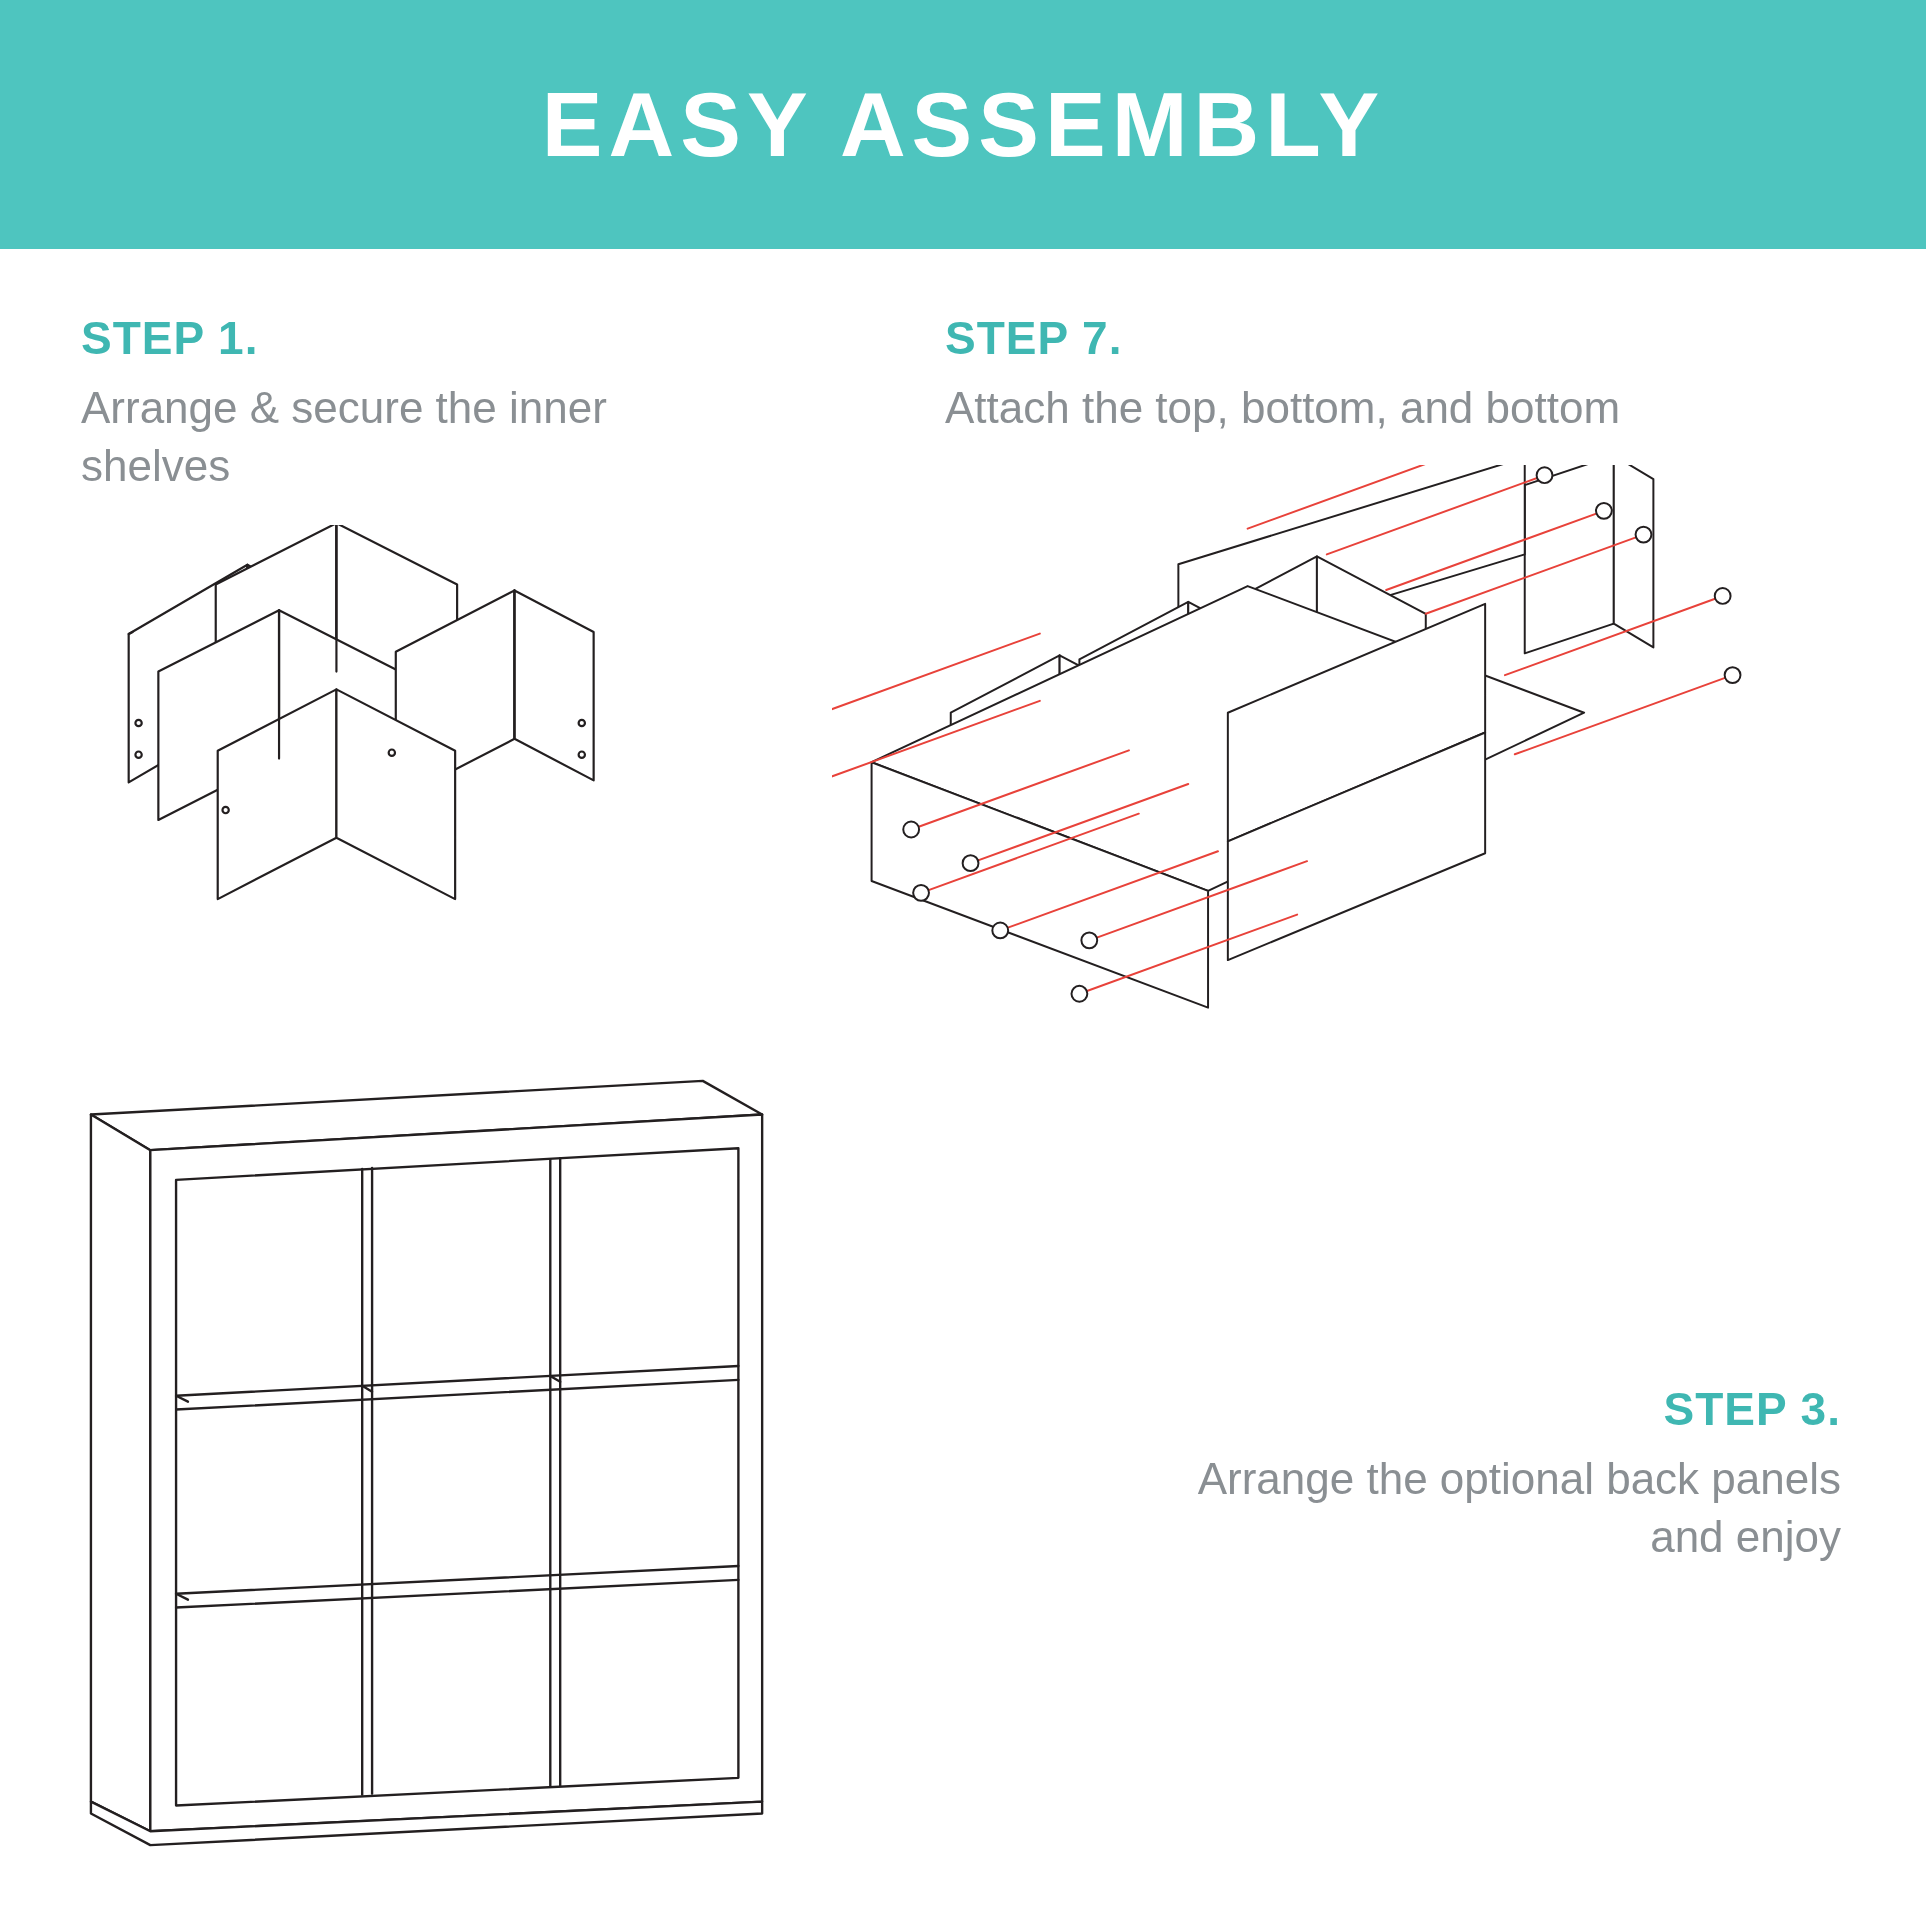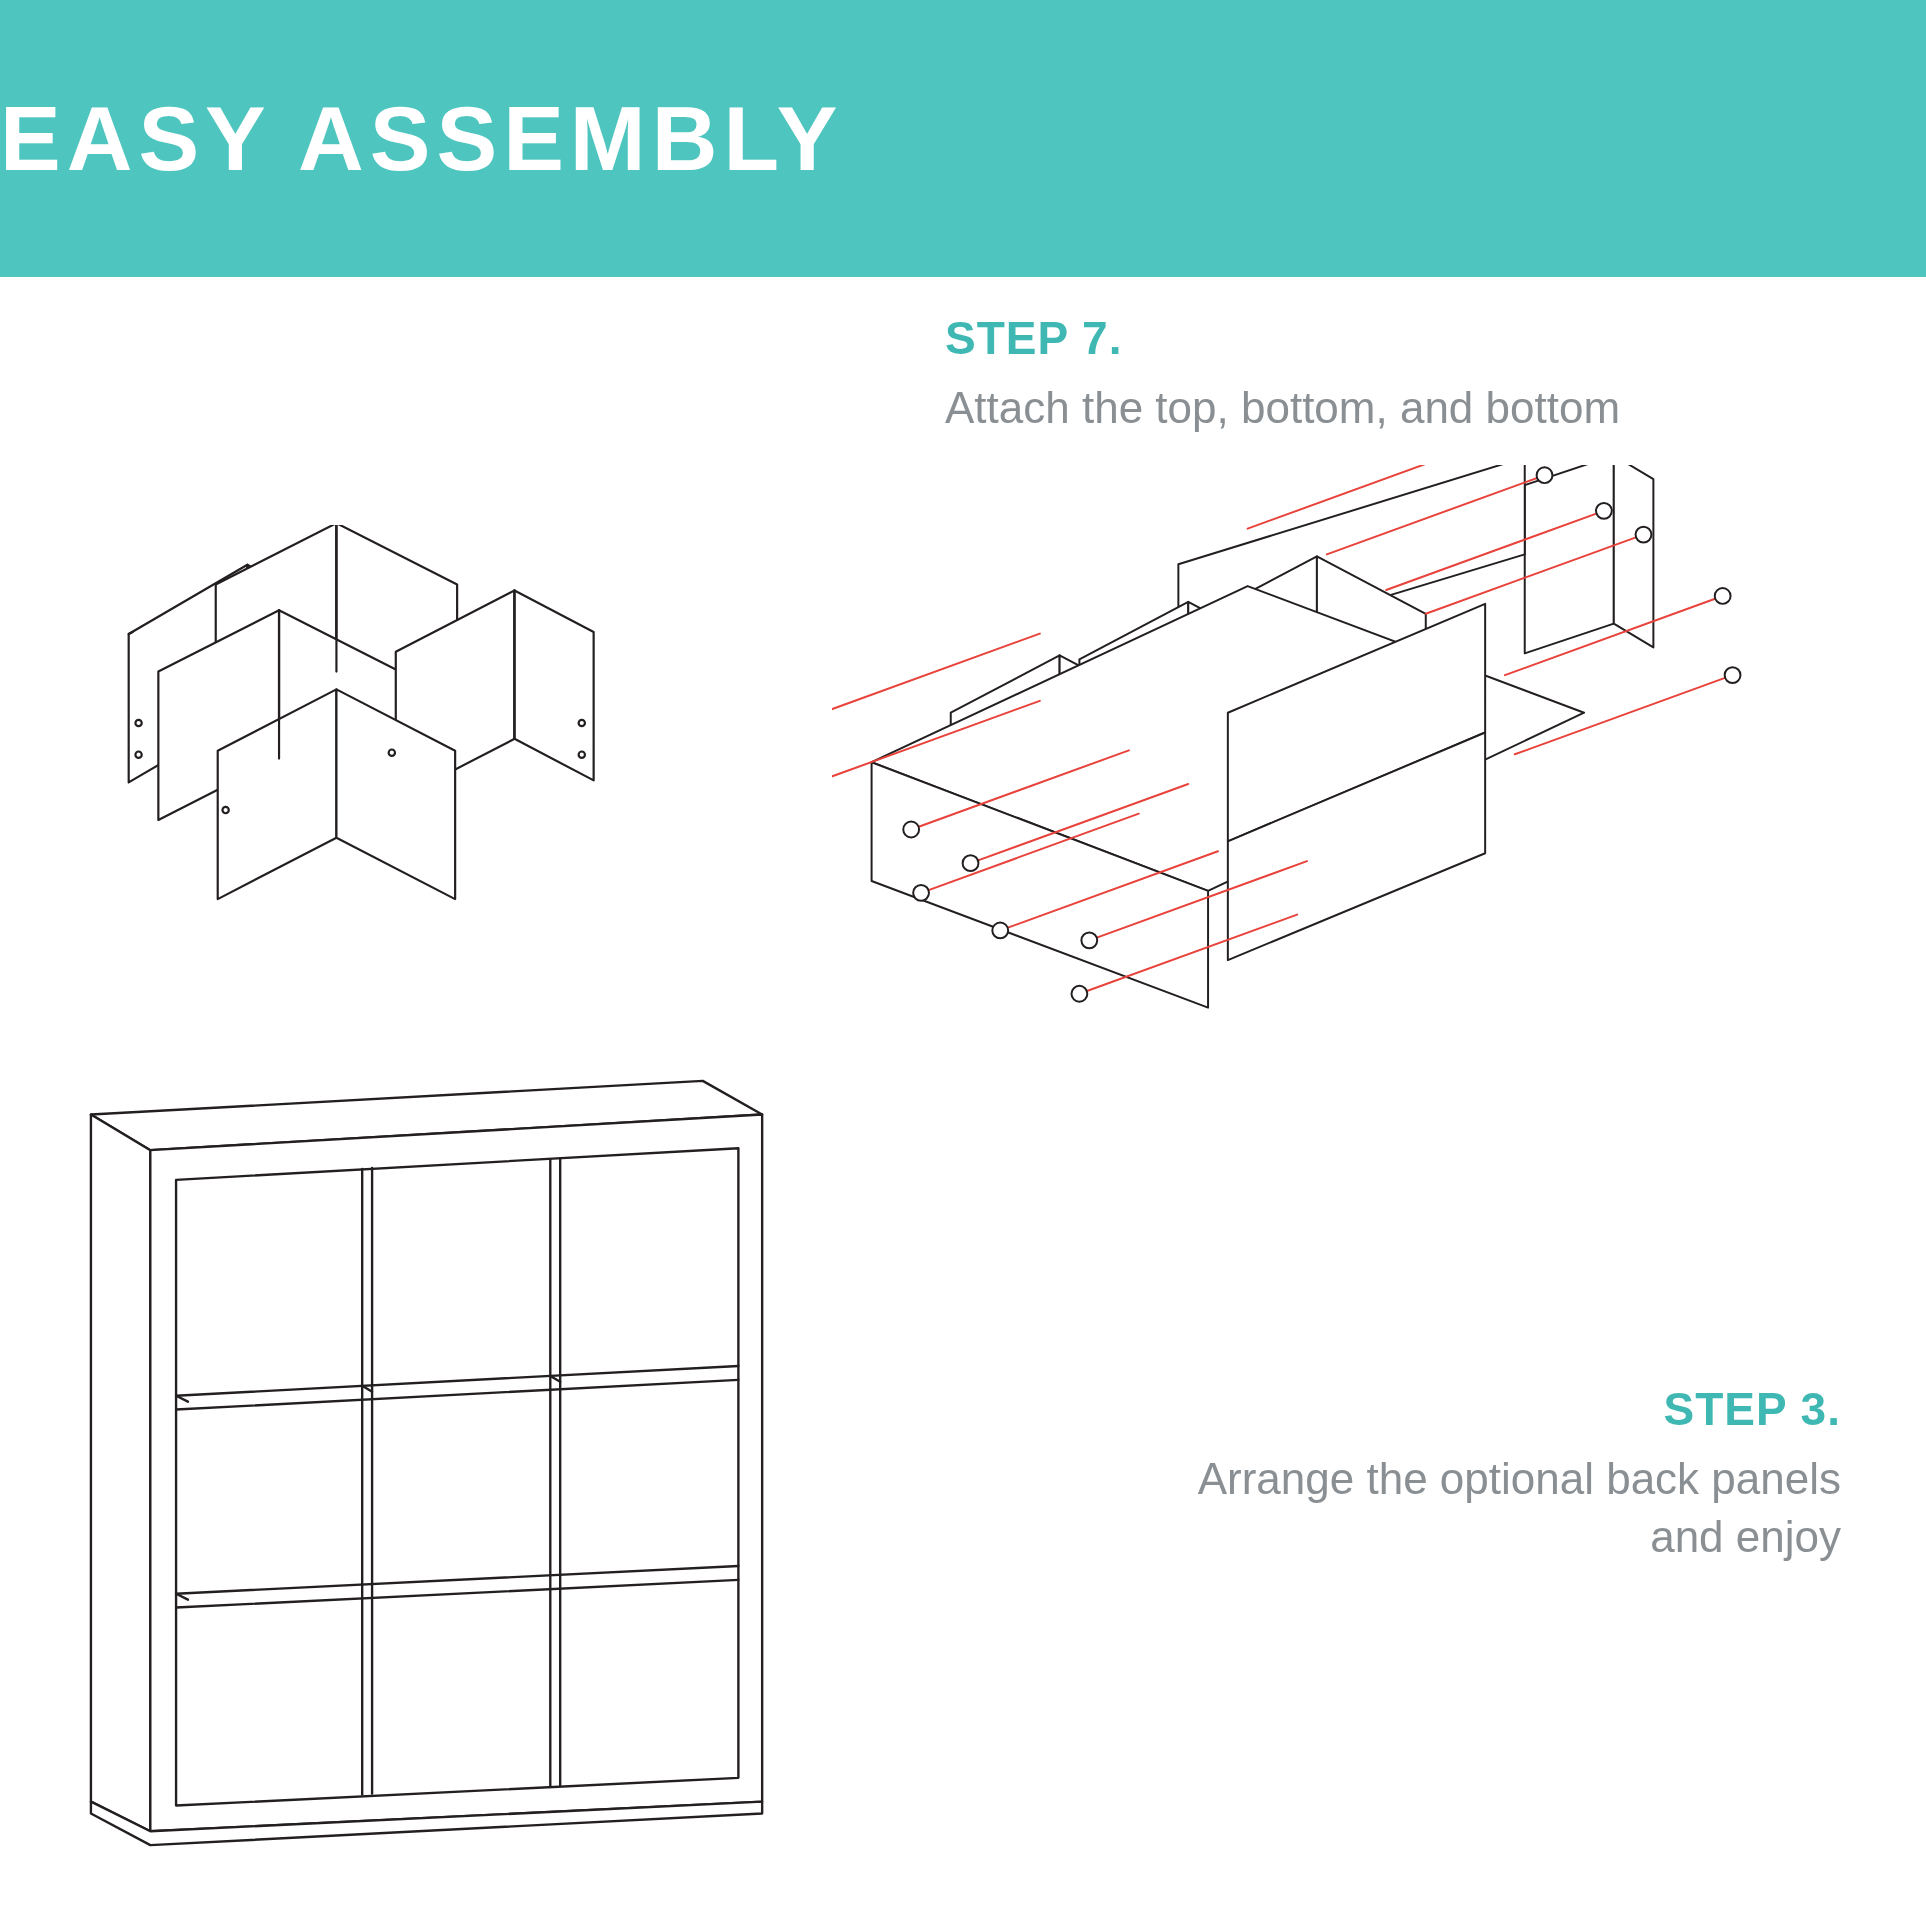--- a/index.html
+++ b/index.html
@@ -18,24 +18,25 @@
     position: relative;
     width: 1927px;
     height: 1927px;
     background: #ffffff;
   }
   .header-band {
     position: absolute;
     left: 0;
     top: 0;
     width: 1927px;
-    height: 277px;
+    height: 249px;
     background: #4ec5bf;
     display: flex;
     align-items: center;
+    justify-content: center;
   }
   .header-title {
     color: #ffffff;
     font-size: 91px;
     font-weight: bold;
     letter-spacing: 6px;
     line-height: 1;
     font-family: "Liberation Sans", sans-serif;
   }
   .step-block {
@@ -69,20 +70,24 @@
 </style>
 </head>
 <body>
 
 <div class="page">
 
   <div class="header-band">
     <div class="header-title">EASY ASSEMBLY</div>
   </div>
 
+  <div class="step-block" id="step1-block">
+    <div class="step-label">STEP 1.</div>
+    <div class="step-desc">Arrange &amp; secure the inner shelves</div>
+  </div>
 
   <div class="step-block" id="step2-block">
     <div class="step-label">STEP 7.</div>
     <div class="step-desc">Attach the top, bottom, and bottom</div>
   </div>
 
   <div class="step-block" id="step3-block">
     <div class="step-label">STEP 3.</div>
     <div class="step-desc">Arrange the optional back panels and enjoy</div>
   </div>

